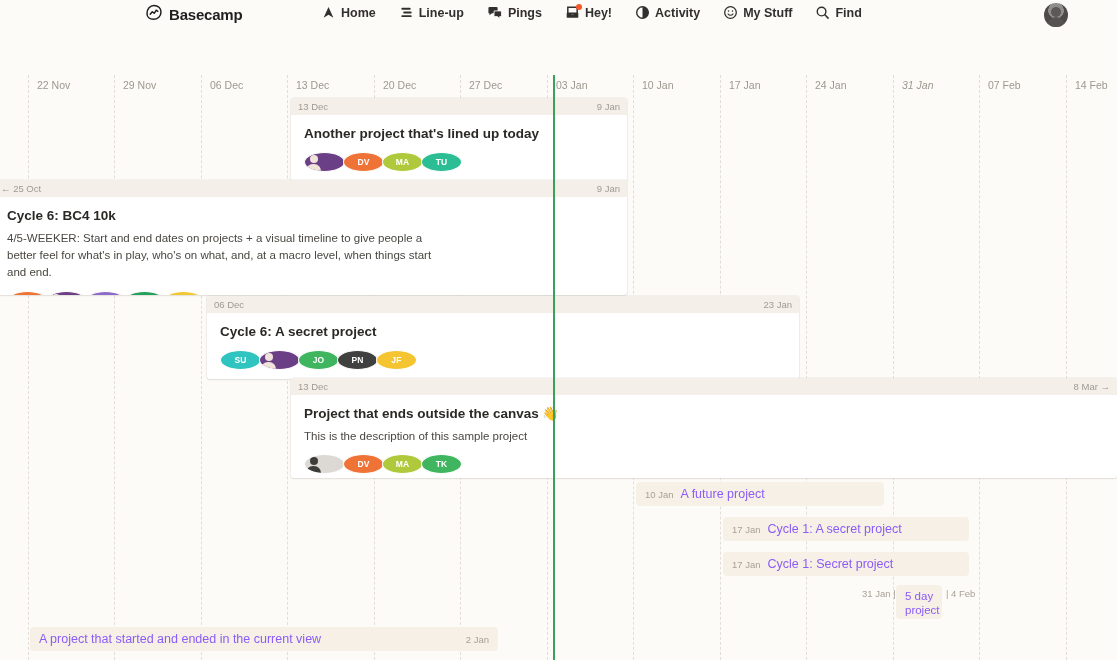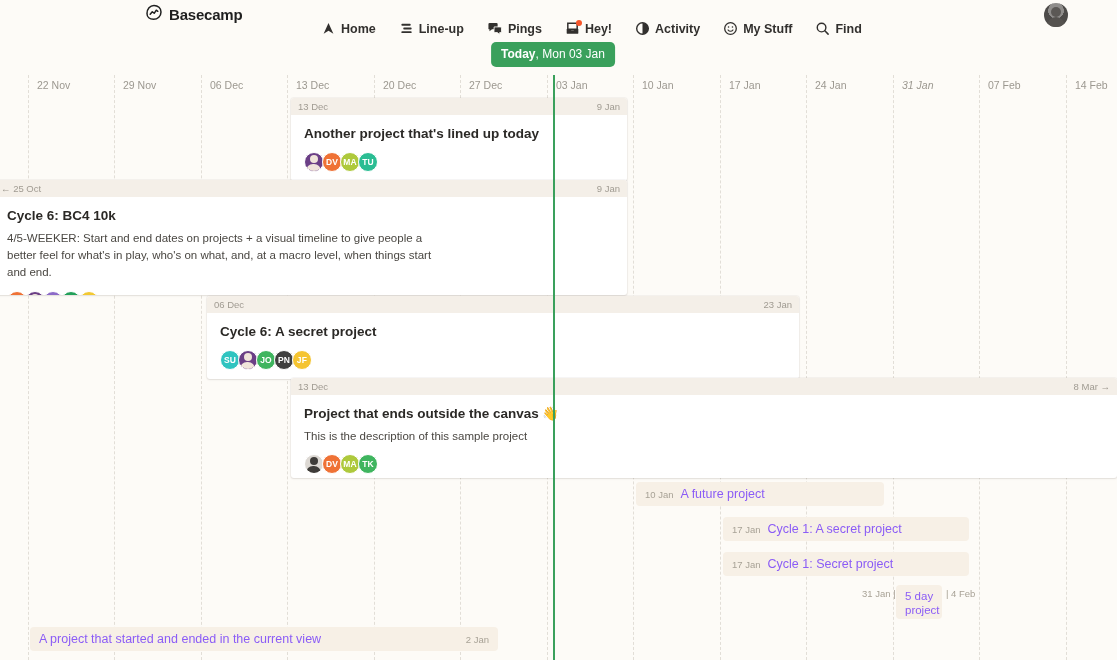--- a/index.html
+++ b/index.html
@@ -16,21 +16,21 @@
     position: absolute; left: 5px; top: 0; width: 1117px; height: 30px;
     display: flex; align-items: center;
   }
   .brand {
     position: absolute; left: 140px; top: 4px;
     display: flex; align-items: center; gap: 6px;
     font-size: 15px; font-weight: bold; color: #1f1f1f; letter-spacing: -0.2px;
   }
   .navitems {
     position: absolute; left: 316px; top: 5px;
-    display: flex; align-items: center; gap: 23px; margin-top: 16px;
+    display: flex; align-items: center; gap: 23px;
   }
   .navitem {
     display: flex; align-items: center; gap: 5px;
     font-size: 12.5px; font-weight: bold; color: #32302e;
     cursor: pointer; position: relative; white-space: nowrap;
   }
   .navitem .ico { display: flex; align-items: center; }
   .hey-dot {
     position: absolute; width: 6px; height: 6px; border-radius: 50%;
     background: #f7562a; left: 11px; top: -1px;
@@ -92,21 +92,21 @@
   .card .body { padding: 11px 13px 12px; }
   .card .title {
     font-size: 13.5px; font-weight: bold; color: #2b2926; line-height: 1.25;
   }
   .card .desc {
     font-size: 11.5px; color: #4a4742; line-height: 1.5; margin-top: 5px;
     max-width: 430px;
   }
   .avatars { display: flex; margin-top: 9px; }
   .av {
-    width: 20px; height: 20px; border-radius: 50%;
+    width: 41px; height: 20px; border-radius: 50%;
     display: flex; align-items: center; justify-content: center;
     color: #fff; font-size: 8.5px; font-weight: bold; letter-spacing: 0.2px;
     margin-right: -2px; border: 1.5px solid #fff; position: relative;
   }
   .av.photo { background: #6b3f86; overflow: hidden; }
   .av.photo .h { position:absolute; left:5px; top:2px; width:8px; height:8px; border-radius:50%; background:#f0e4da; }
   .av.photo .b { position:absolute; left:1px; top:11px; width:15px; height:11px; border-radius:7px 7px 0 0; background:#f0e4da; }
   .av.photo.gray { background:#dcd8d3; }
   .av.photo.gray .h { background:#3e3c39; }
   .av.photo.gray .b { background:#3e3c39; }
@@ -256,23 +256,20 @@
         <div class="datehdr" style="left: 556px;">03 Jan</div>
         <div class="datehdr" style="left: 642px;">10 Jan</div>
         <div class="datehdr" style="left: 729px;">17 Jan</div>
         <div class="datehdr" style="left: 815px;">24 Jan</div>
         <div class="datehdr" style="left: 902px; font-style: italic;">31 Jan</div>
         <div class="datehdr" style="left: 988px;">07 Feb</div>
         <div class="datehdr" style="left: 1075px;">14 Feb</div>
       </div>
 
     <div class="todayline" id="todayline" style="left: 553px;"></div>
-    <div class="todaybadge" id="todaybadge" style="left: 553px;">
-      <b>Today</b><span>, Mon 03 Jan</span>
-    </div>
 
     <div id="cards">
         <div class="card" style="left: 291px; top: 68px; width: 336px; height: 83px;">
           <div class="band">
             <span class="l">13 Dec</span>
             <span class="r">9 Jan</span>
           </div>
           <div class="body">
             <div class="title">Another project that's lined up today</div>
             <div class="avatars">

